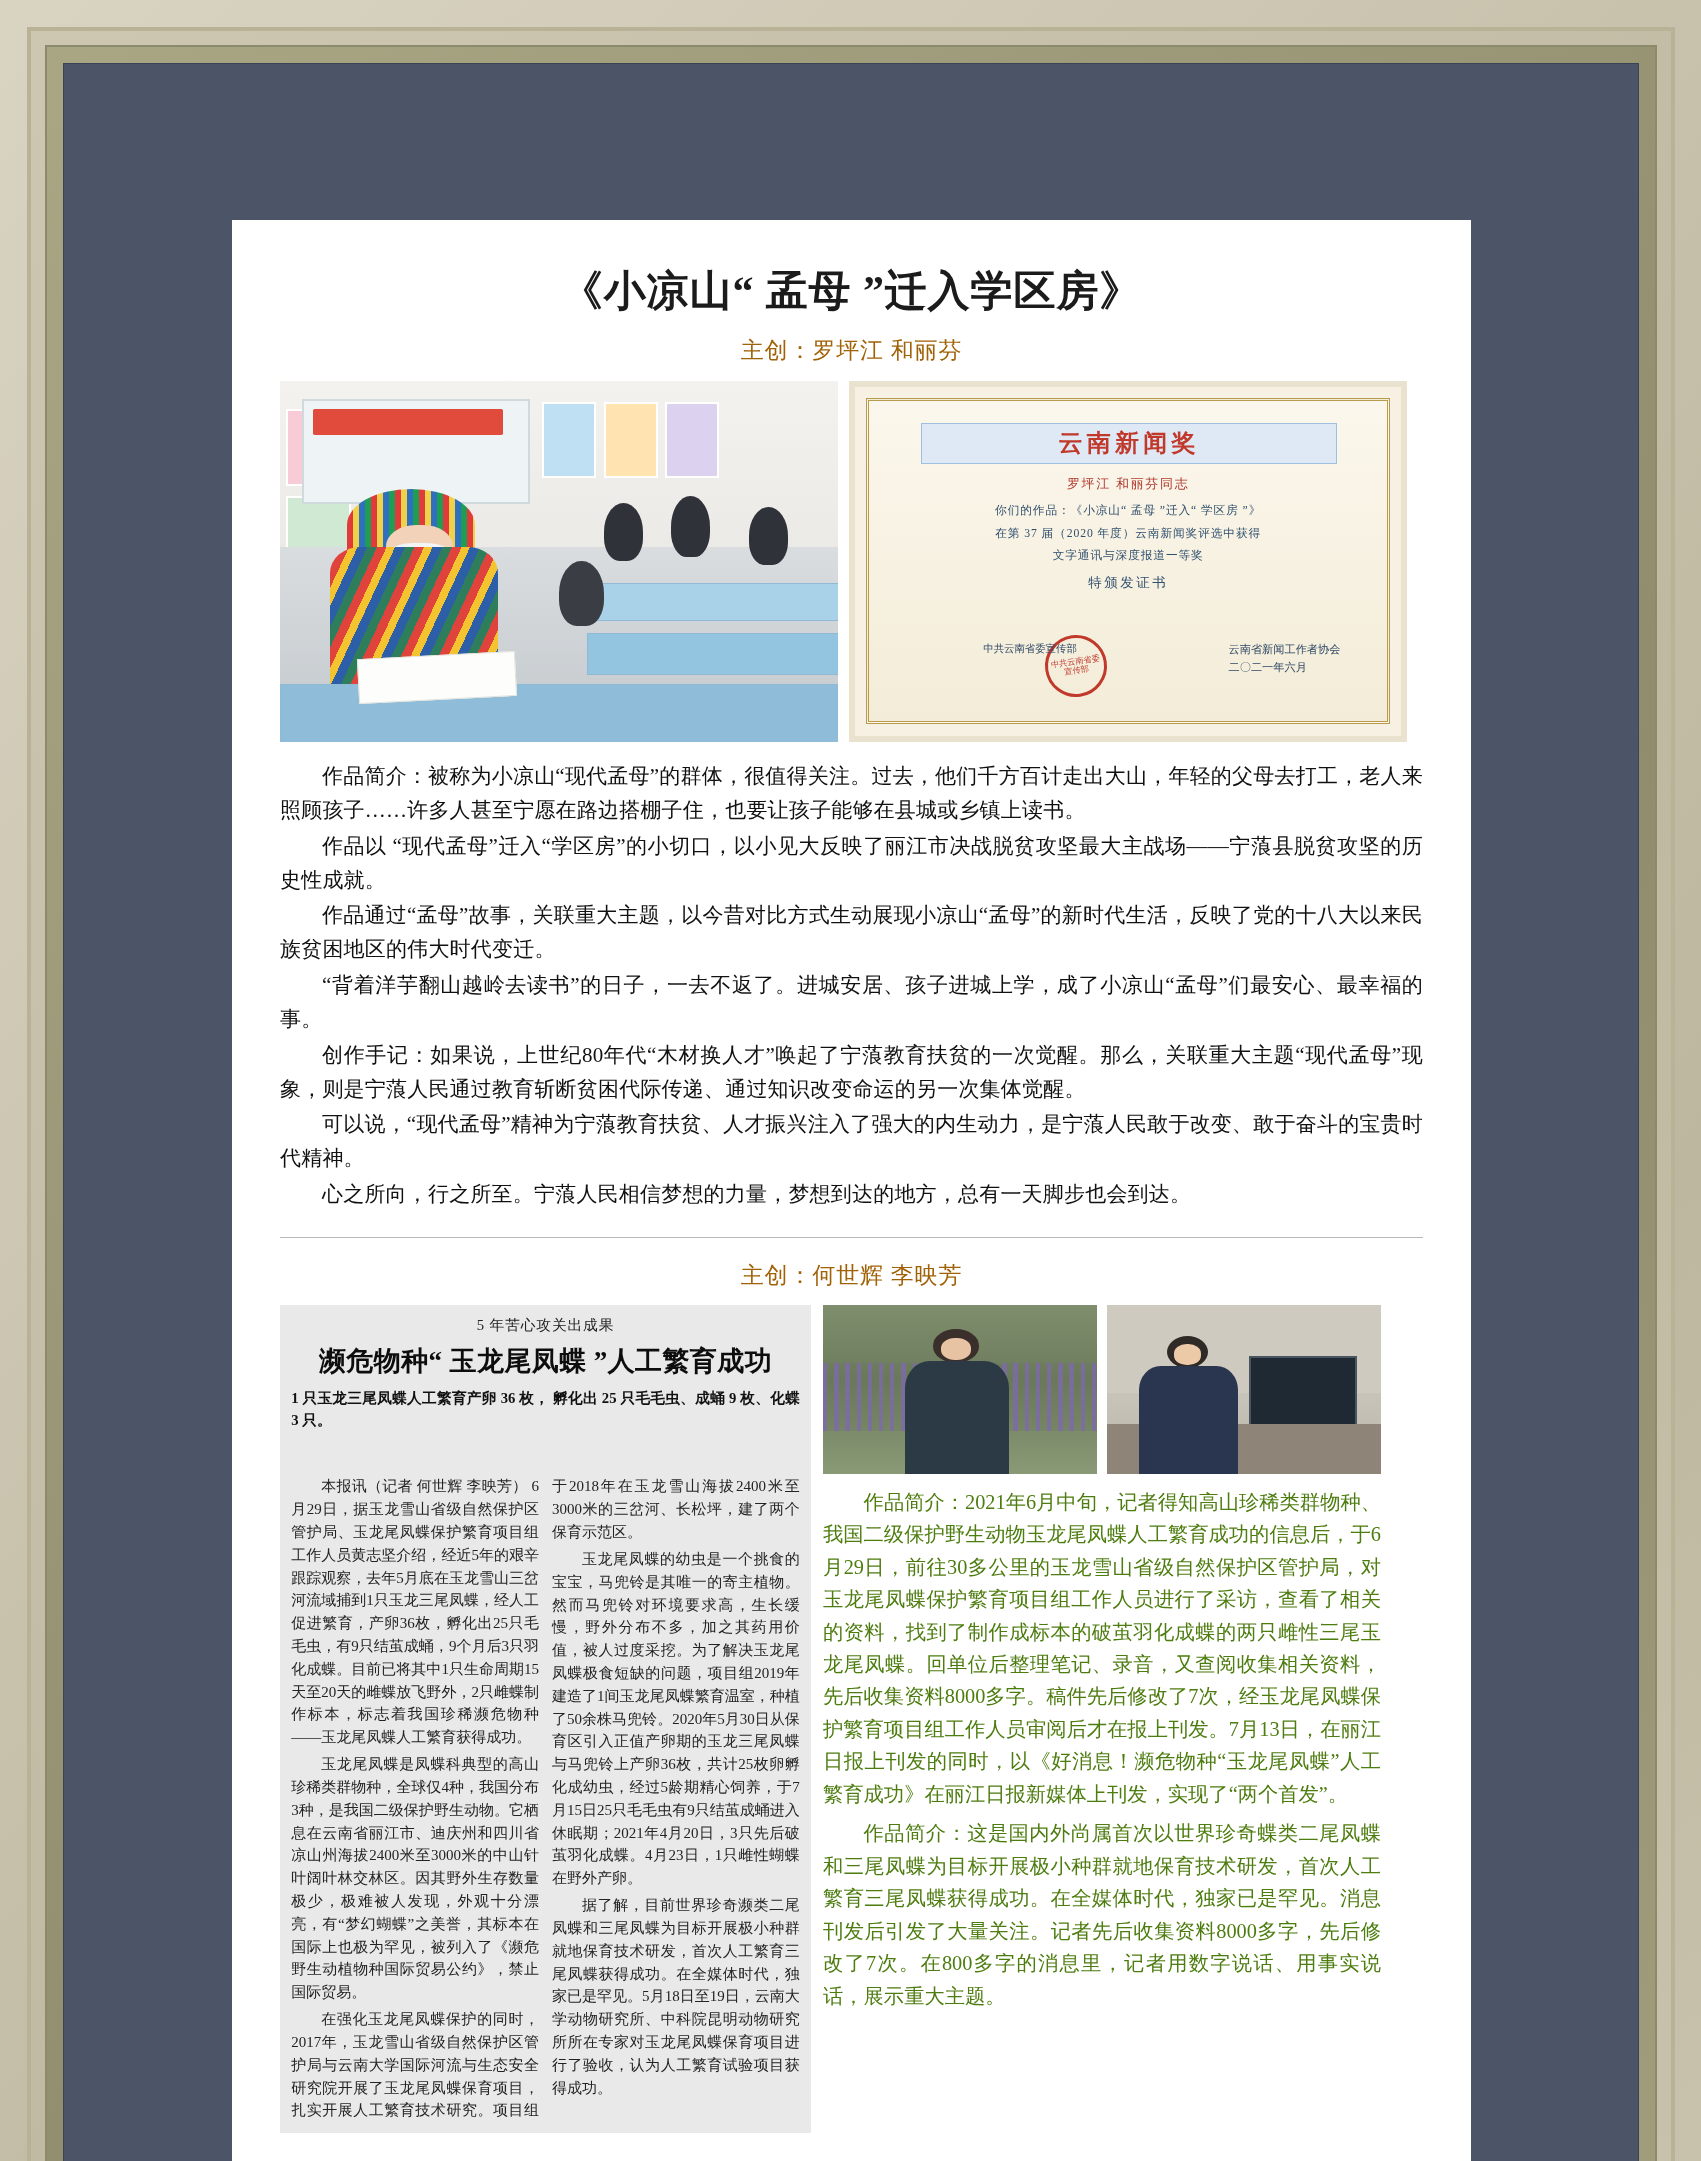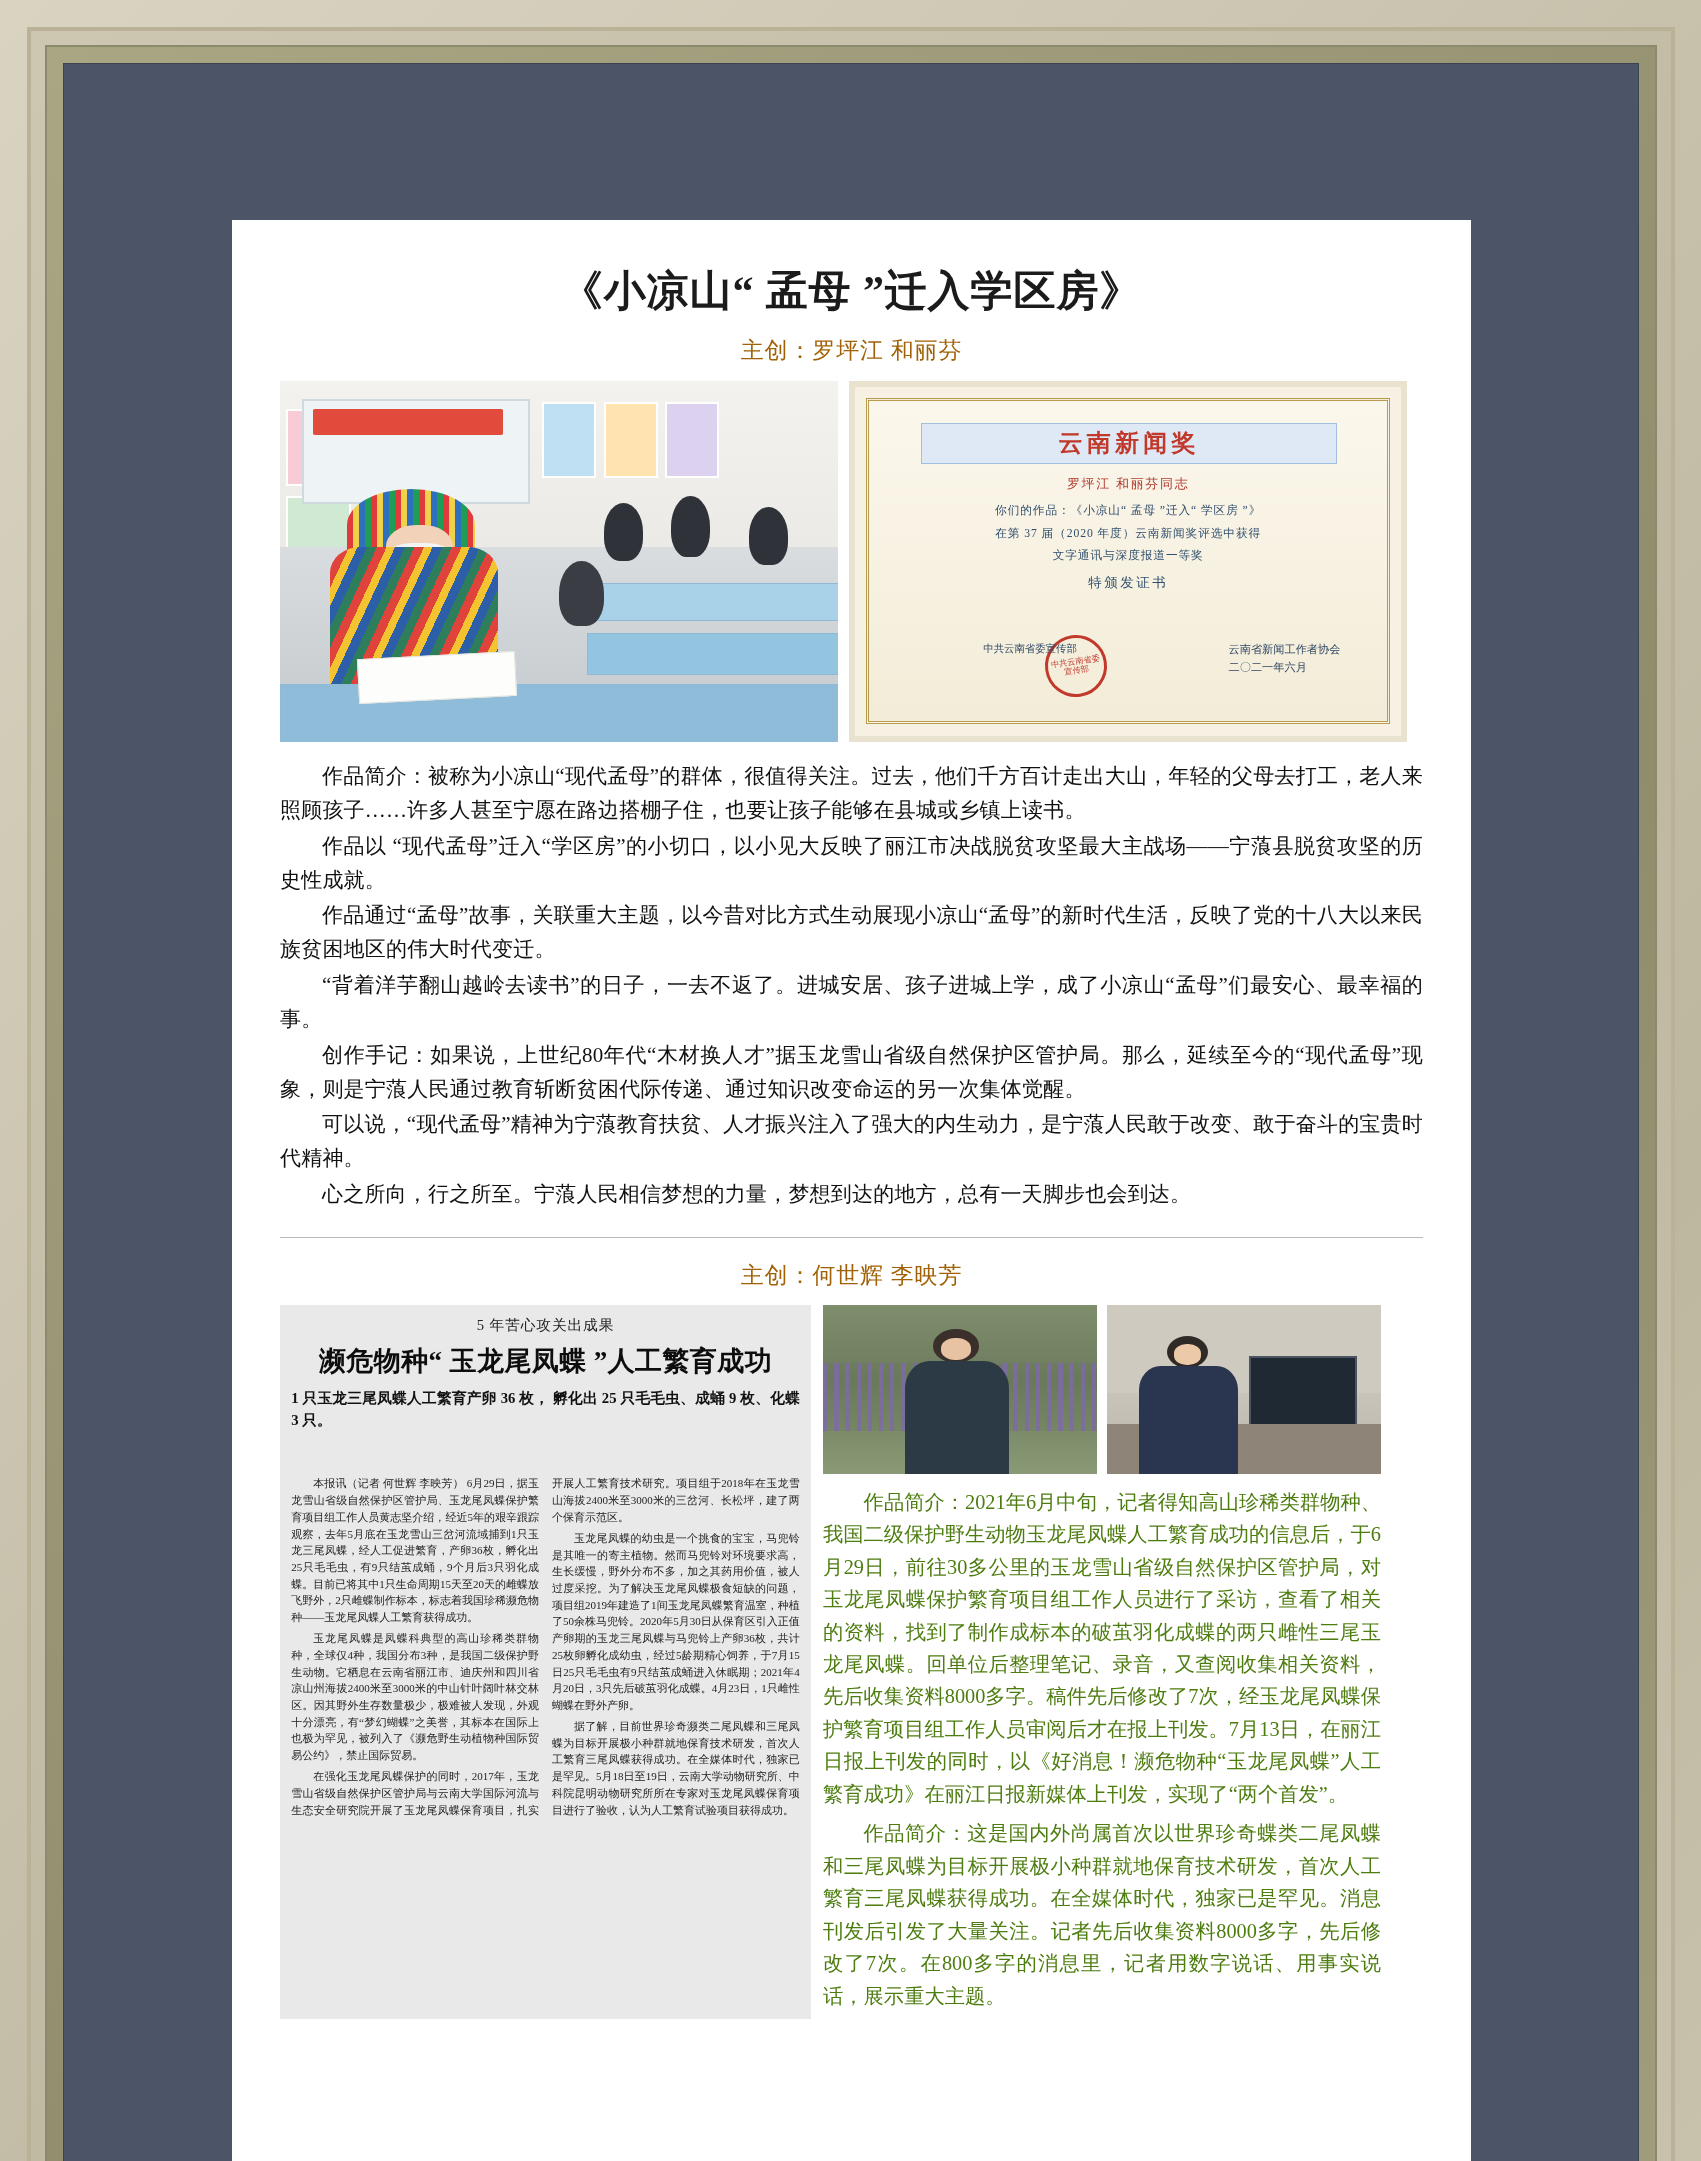--- a/index.html
+++ b/index.html
@@ -237,21 +237,21 @@
     text-align:center; font-size: 27px; font-weight:bold; color:#0d0d0d;
     letter-spacing:0.4px; margin-bottom: 8.6px;
   }
   .clip-sub {
     font-size: 14.7px; font-weight:bold; color:#111; line-height:1.5; margin-bottom:7.8px;
     text-align: justify;
   }
   .clip-cols {
     column-count: 2;
     column-gap: 13px;
-    font-size: 11px;
+    font-size: 15px;
     line-height: 1.52;
     color: #232323;
     text-align: justify;
     margin-top: 44px;
   }
   .clip-cols p { margin: 0 0 4.3px 0; text-indent: 2em; }
 
   .art2-right {
     width: 558px;
     display:flex; flex-direction:column; gap: 11.2px;
@@ -346,21 +346,21 @@
           </div>
         </div>
       </div>
     </div>
 
     <div class="body-text">
       <p><span class="lead-in">作品简介：</span><span>被称为小凉山“现代孟母”的群体，很值得关注。过去，他们千方百计走出大山，年轻的父母去打工，老人来照顾孩子……许多人甚至宁愿在路边搭棚子住，也要让孩子能够在县城或乡镇上读书。</span></p>
       <p><span>作品以 “现代孟母”迁入“学区房”的小切口，以小见大反映了丽江市决战脱贫攻坚最大主战场——宁蒗县脱贫攻坚的历史性成就。</span></p>
       <p><span>作品通过“孟母”故事，关联重大主题，以今昔对比方式生动展现小凉山“孟母”的新时代生活，反映了党的十八大以来民族贫困地区的伟大时代变迁。</span></p>
       <p><span>“背着洋芋翻山越岭去读书”的日子，一去不返了。进城安居、孩子进城上学，成了小凉山“孟母”们最安心、最幸福的事。</span></p>
-      <p><span class="lead-in">创作手记：</span><span>如果说，上世纪80年代“木材换人才”据玉龙雪山省级自然保护区管护局。那么，延续至今的“现代孟母”现象，则是宁蒗人民通过教育斩断贫困代际传递、通过知识改变命运的另一次集体觉醒。</span></p>
+      <p><span class="lead-in">创作手记：</span><span>如果说，上世纪80年代“木材换人才”唤起了宁蒗教育扶贫的一次觉醒。那么，关联重大主题“现代孟母”现象，则是宁蒗人民通过教育斩断贫困代际传递、通过知识改变命运的另一次集体觉醒。</span></p>
       <p><span>可以说，“现代孟母”精神为宁蒗教育扶贫、人才振兴注入了强大的内生动力，是宁蒗人民敢于改变、敢于奋斗的宝贵时代精神。</span></p>
       <p><span>心之所向，行之所至。宁蒗人民相信梦想的力量，梦想到达的地方，总有一天脚步也会到达。</span></p>
     </div>
 
     <hr class="divider">
 
     <div class="byline">主创：何世辉 李映芳</div>
 
     <div class="art2-row">
 

